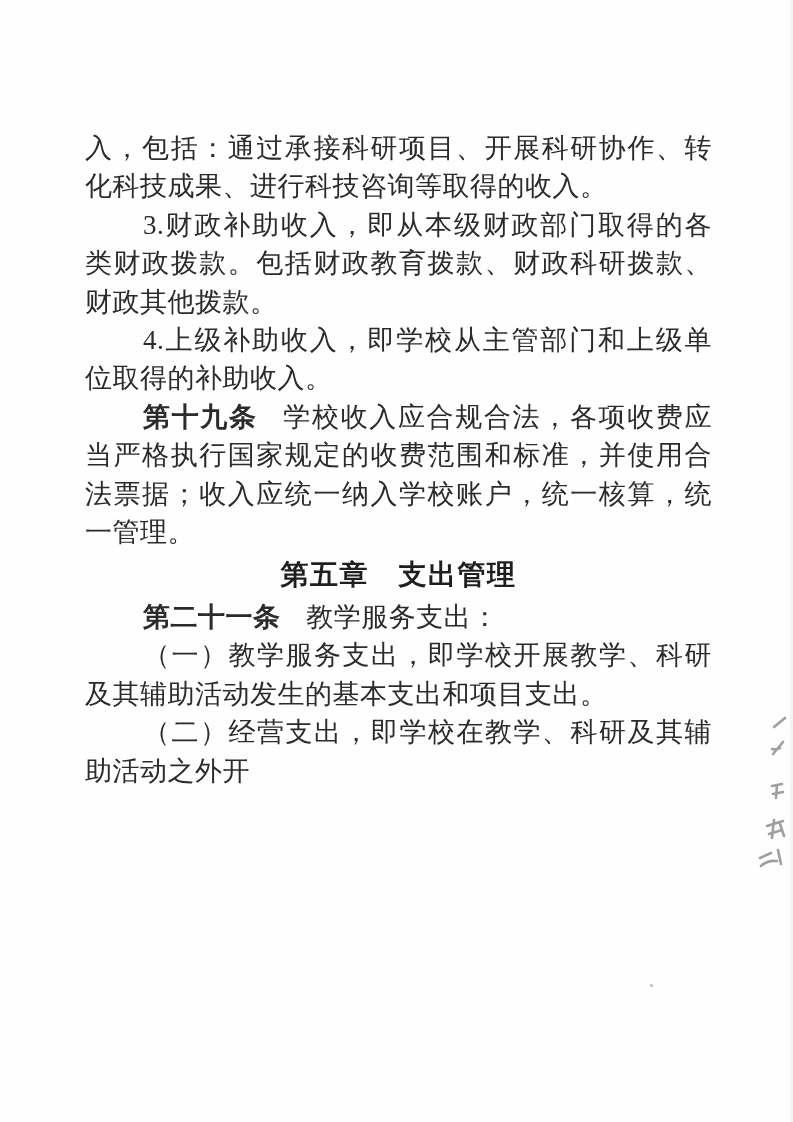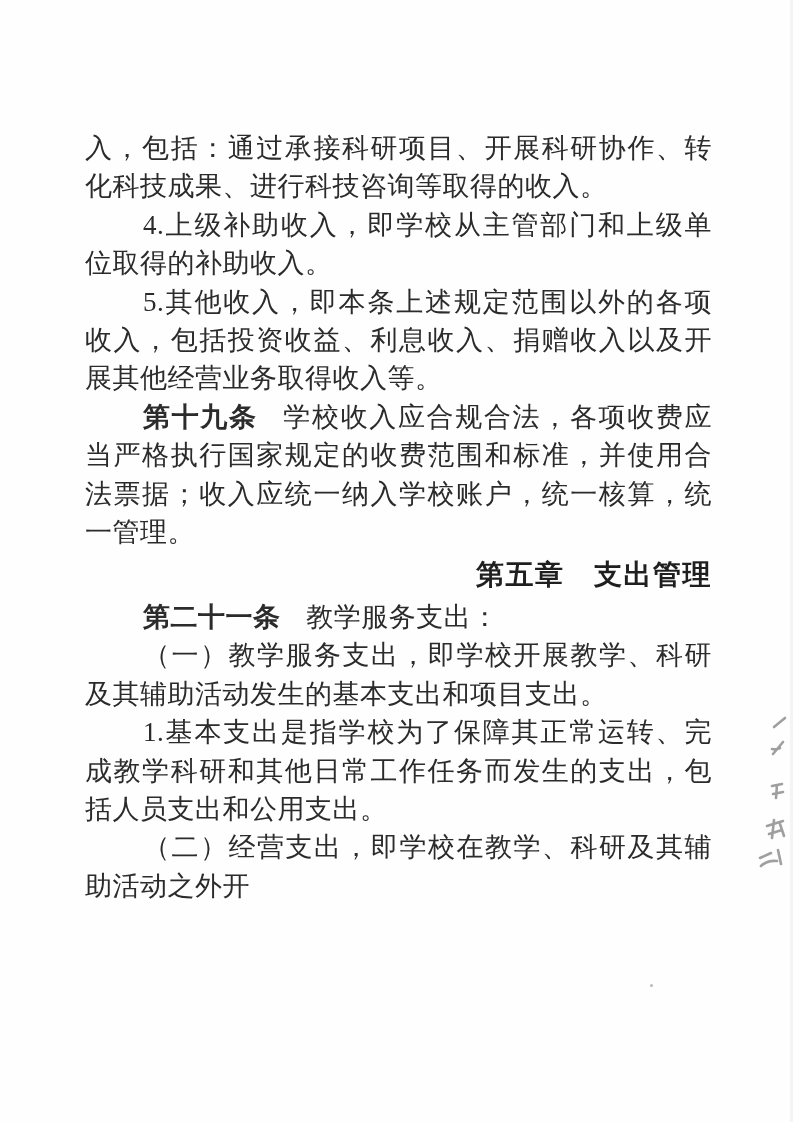--- a/index.html
+++ b/index.html
@@ -35,21 +35,21 @@
   }
   .lead{
     font-weight:bold;
     margin-right:0.95em;
   }
   .chapter{
     font-family:"Liberation Sans","DejaVu Sans",sans-serif;
     font-weight:700;
     font-size:28px;
     line-height:38.4px;
-    text-align:right;
+    text-align:center;
     letter-spacing:1.5px;
     margin:5px 0 3px 0;
     color:#1f1f1f;
   }
   .margin-note{
     position:absolute;
     left:733px;
     top:708px;
     width:60px;
     height:200px;
@@ -65,27 +65,26 @@
     background:#b9b9b9;
   }
 </style>
 </head>
 <body>
 
 <div class="page">
 
   <main class="doc" id="doc">
       <div class="para">入，包括：通过承接科研项目、开展科研协作、转化科技成果、进行科技咨询等取得的收入。</div>
+      <div class="para indent">3.财政补助收入，即从本级财政部门取得的各类财政拨款。包括财政教育拨款、财政科研拨款、财政其他拨款。</div>
       <div class="para indent">4.上级补助收入，即学校从主管部门和上级单位取得的补助收入。</div>
-      <div class="para indent">5.其他收入，即本条上述规定范围以外的各项收入，包括投资收益、利息收入、捐赠收入以及开展其他经营业务取得收入等。</div>
       <div class="para indent"><span class="lead">第十九条</span><span>学校收入应合规合法，各项收费应当严格执行国家规定的收费范围和标准，并使用合法票据；收入应统一纳入学校账户，统一核算，统一管理。</span></div>
       <div class="chapter">第五章　支出管理</div>
       <div class="para indent"><span class="lead">第二十一条</span><span>教学服务支出：</span></div>
       <div class="para indent">（一）教学服务支出，即学校开展教学、科研及其辅助活动发生的基本支出和项目支出。</div>
-      <div class="para indent">1.基本支出是指学校为了保障其正常运转、完成教学科研和其他日常工作任务而发生的支出，包括人员支出和公用支出。</div>
       <div class="para indent">（二）经营支出，即学校在教学、科研及其辅助活动之外开</div>
     </main>
 
   <svg class="margin-note" viewBox="0 0 60 200" xmlns="http://www.w3.org/2000/svg">
     <g stroke="#8f8f8f" stroke-width="2.6" fill="none" stroke-linecap="round" opacity="0.85">
       <path d="M52 10 L41 19"></path>
       <path d="M50 34 L40 46 M47 40 Q43 42 39 41"></path>
       <path d="M39 78 L49 76 M40 86 L50 84 M44 77 L43 90"></path>
       <path d="M34 118 L50 113 M36 126 L49 122 M41 112 L39 130 M47 116 L51 128"></path>
       <path d="M27 150 L38 145 M28 158 Q34 152 44 153 M45 142 L48 156"></path>

